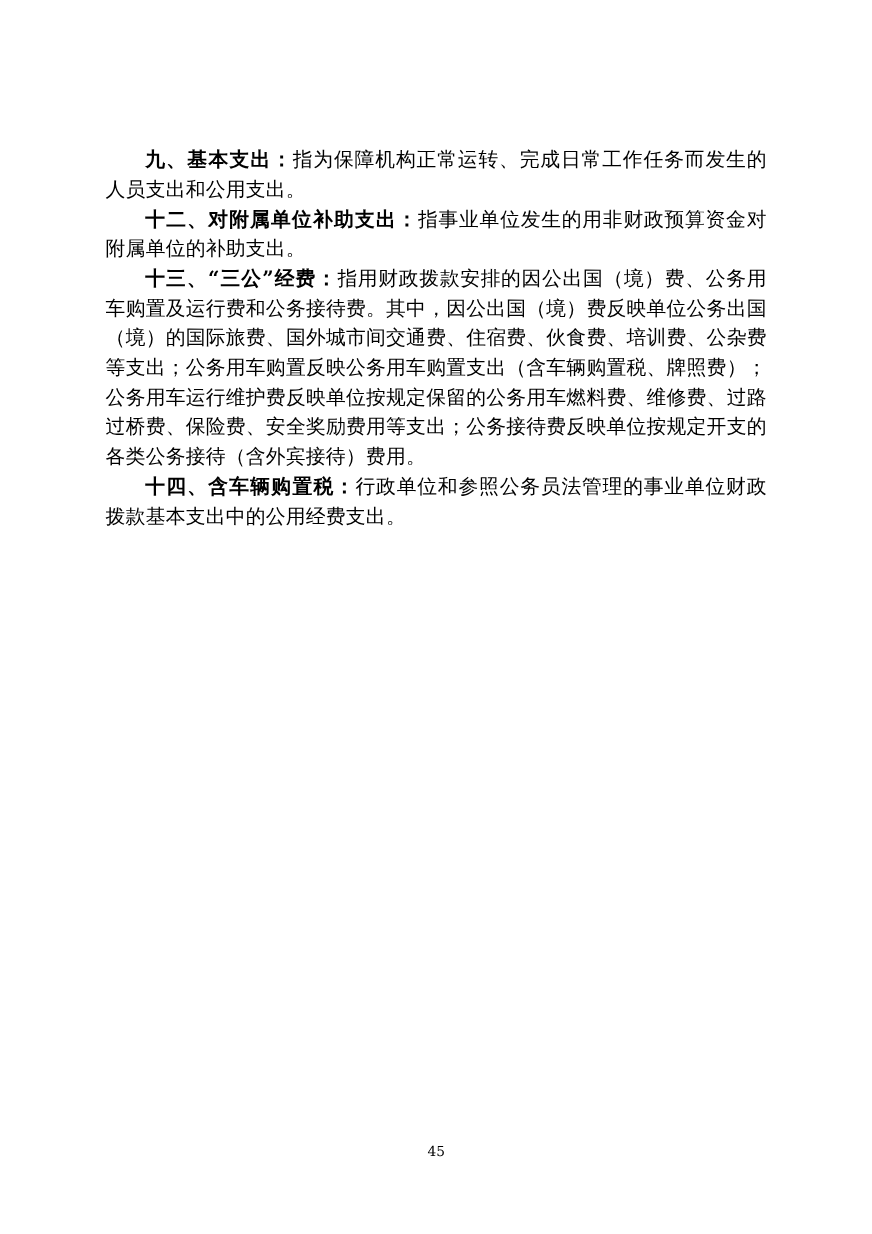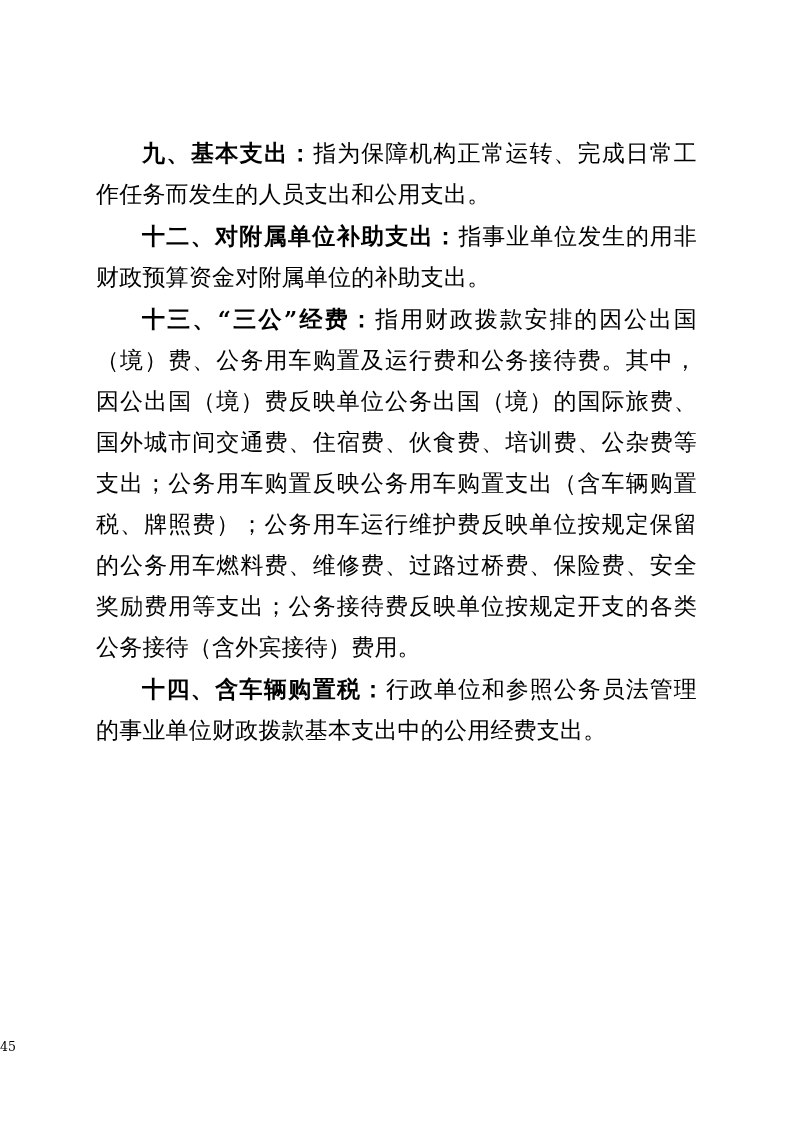--- a/index.html
+++ b/index.html
@@ -16,40 +16,41 @@
     overflow: hidden;
   }
   .page {
     position: relative;
     width: 793px;
     height: 1122px;
     box-sizing: border-box;
     padding: 132px 96px 60px 96px;
   }
   .para {
-    font-size: 23px;
-    line-height: 41px;
+    font-size: 18px;
+    line-height: 27px;
     text-align: justify;
     text-justify: inter-ideograph;
     margin: 0 0 0 0;
     text-indent: 2em;
     letter-spacing: 0.2px;
   }
   .para + .para {
     margin-top: 0px;
   }
   .para .lead {
     font-weight: bold;
     letter-spacing: 0.6px;
   }
   .footer {
     position: absolute;
     left: 0;
     right: 0;
     bottom: 68px;
+    text-align: center;
     font-size: 12.5px;
     font-family: "DejaVu Serif", "Liberation Serif", serif;
     color: #000;
   }
 </style>
 </head>
 <body>
 
 <div class="page">
 

